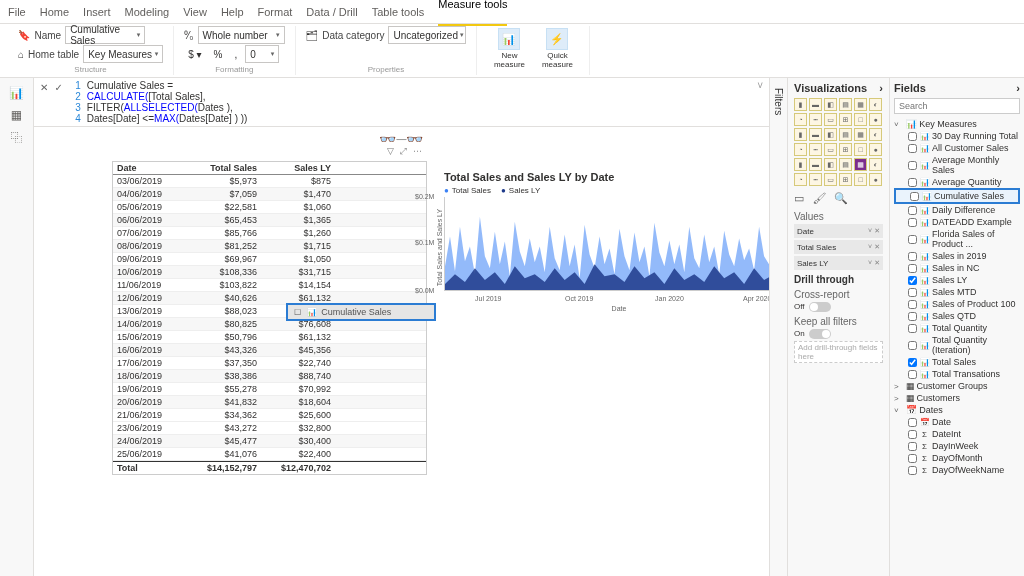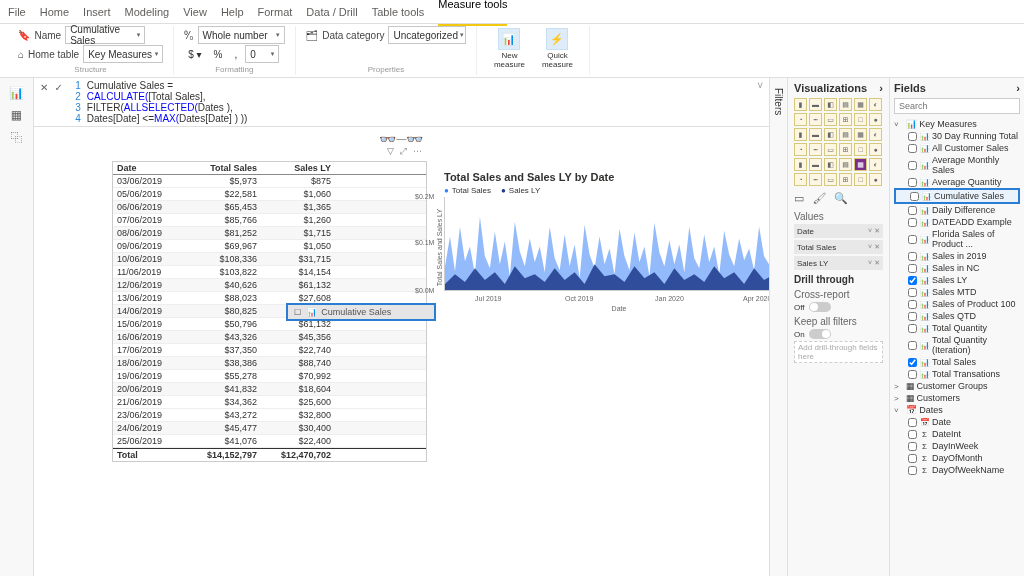--- a/index.html
+++ b/index.html
@@ -58,21 +58,21 @@
 .viz-pane{width:102px;background:#f8f8f8;border-left:1px solid #e1dfdd;padding:4px 6px;overflow:hidden}
 .pane-title{font-size:11px;font-weight:600;margin-bottom:4px;display:flex;justify-content:space-between;align-items:center}
 .viz-grid{display:grid;grid-template-columns:repeat(6,13px);gap:2px;margin-bottom:6px}
 .viz-grid .v{width:13px;height:13px;background:#fdf6e3;border:1px solid #d6c97a;font-size:7px;display:flex;align-items:center;justify-content:center;color:#666}
 .viz-grid .v.purple{background:#7b2d8e;color:#fff}
 .viz-tools{display:flex;gap:8px;margin-bottom:6px;font-size:11px;color:#666}
 .section-lbl{font-size:10px;color:#666;margin:4px 0 2px}
 .well{background:#fff;border:1px dashed #ccc;min-height:14px;font-size:8px;padding:1px 3px;color:#aaa;margin-bottom:2px}
 .field-chip{background:#e8e8e8;border:none;color:#333;display:flex;justify-content:space-between;align-items:center}
 .field-chip::after{content:"˅ ✕";font-size:7px;color:#888}
-.toggle{display:flex;align-items:center;gap:4px;font-size:8px;margin:2px 0}
+.toggle{display:flex;align-items:flex-start;gap:4px;font-size:8px;margin:2px 0}
 .toggle .sw{width:22px;height:10px;border-radius:5px;background:#ccc;position:relative}
 .toggle .sw::after{content:"";position:absolute;width:8px;height:8px;background:#fff;border-radius:50%;top:1px;left:1px}
 .toggle.on .sw::after{left:13px}
 .fields-pane{width:135px;background:#f8f8f8;border-left:1px solid #e1dfdd;padding:4px 4px;overflow-y:auto}
 .search{border:1px solid #ccc;background:#fff;padding:2px 4px;font-size:9px;width:100%;margin-bottom:4px}
 .tree-group{font-size:9px;display:flex;align-items:center;gap:2px;padding:1px 0;cursor:pointer}
 .tree-group::before{content:"˅";font-size:8px;color:#666;width:10px}
 .tree-group.collapsed::before{content:"˃"}
 .tree-item{font-size:9px;display:flex;align-items:center;gap:3px;padding:1px 0 1px 14px;cursor:pointer}
 .tree-item input{width:9px;height:9px}
@@ -210,20 +210,25 @@
         <div class="tbl-hdr">
             <div class="c1">Date</div>
             <div class="c2">Total Sales</div>
             <div class="c3">Sales LY</div>
           </div>
         <div id="tbody">
             <div class="tbl-row">
               <div class="c1">03/06/2019</div>
               <div class="c2">$5,973</div>
               <div class="c3">$875</div>
+            </div>
+            <div class="tbl-row alt">
+              <div class="c1">04/06/2019</div>
+              <div class="c2">$7,059</div>
+              <div class="c3">$1,470</div>
             </div>
             <div class="tbl-row">
               <div class="c1">05/06/2019</div>
               <div class="c2">$22,581</div>
               <div class="c3">$1,060</div>
             </div>
             <div class="tbl-row alt">
               <div class="c1">06/06/2019</div>
               <div class="c2">$65,453</div>
               <div class="c3">$1,365</div>

